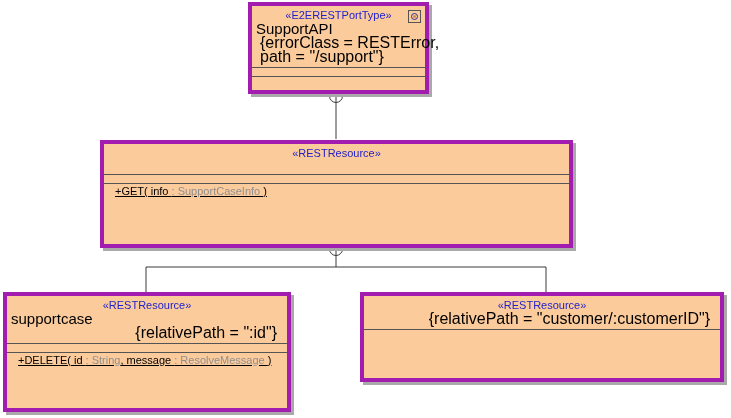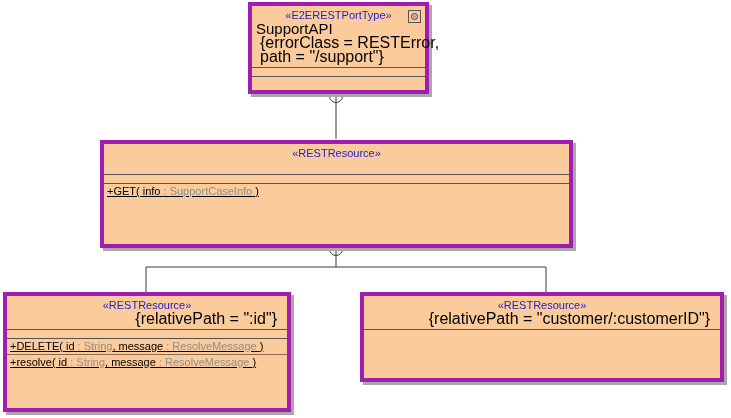--- a/index.html
+++ b/index.html
@@ -89,21 +89,21 @@
   .ops {
     padding: 0;
   }
 
   .op {
     font-size: 11px;
     line-height: 15px;
     height: 15px;
     color: #000000;
     white-space: nowrap;
-    padding-left: 3px;
+    padding-left: 11px;
     box-sizing: border-box;
   }
   .op + .op {
     border-top: 1px solid #8a6a50;
   }
   .op .u {
     text-decoration: underline;
   }
   .op .ptype {
     color: #8f8f8f;
@@ -196,32 +196,30 @@
       <div class="op">
         <span class="u">+GET( info <span class="ptype">: SupportCaseInfo </span>)</span>
       </div>
     </div>
   </div>
 
   <div class="uml-box" id="box-supportcase" style="left:3px; top:292px; width:288px; height:120px;">
 
     <div class="compartment head">
       <div class="stereotype">«RESTResource»</div>
+      <div class="classname">supportcase</div>
       <div class="props props-right">{relativePath = ":id"}</div>
     </div>
 
     <div class="compartment empty-comp"></div>
 
     <div class="compartment ops">
       <div class="op">
         <span class="u">+DELETE( id <span class="ptype">: String</span>, message <span class="ptype">: ResolveMessage </span>)</span>
       </div>
-      <div class="op">
-        <span class="u">+resolve( id <span class="ptype">: String</span>, message <span class="ptype">: ResolveMessage </span>)</span>
-      </div>
     </div>
   </div>
 
   <div class="uml-box" id="box-customer" style="left:360px; top:292px; width:364px; height:90px;">
 
     <div class="compartment head">
       <div class="stereotype">«RESTResource»</div>
       <div class="props props-right">{relativePath = "customer/:customerID"}</div>
     </div>
 

